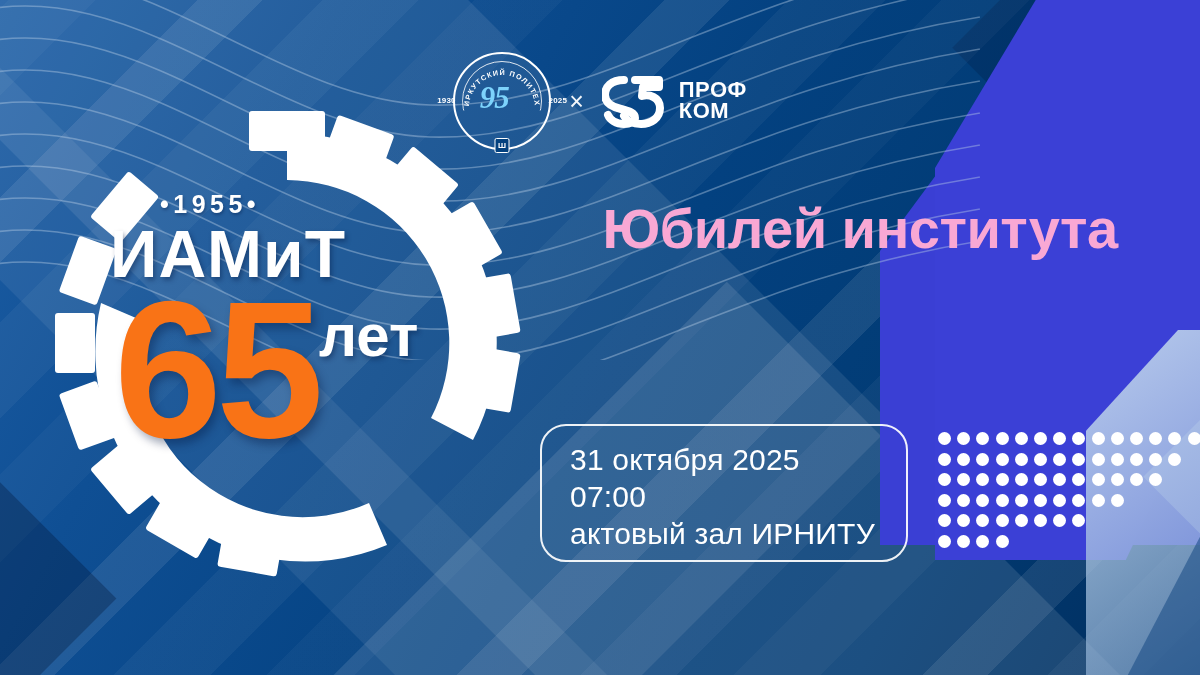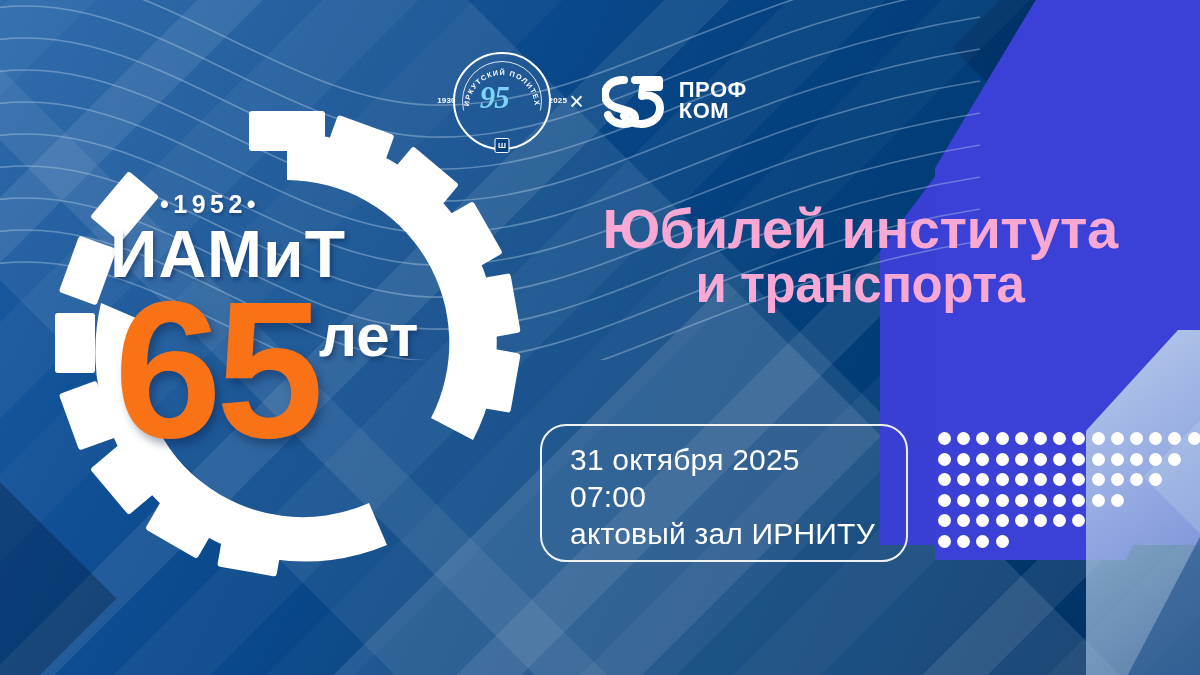--- a/index.html
+++ b/index.html
@@ -293,29 +293,28 @@
             </g>
           <g transform="rotate(290)">
               <rect x="-30" y="-232" width="60" height="40" rx="3"></rect>
             </g>
           <g transform="rotate(310)">
               <rect x="-30" y="-232" width="60" height="40" rx="3"></rect>
             </g>
         </g>
       </g>
     </svg>
-    <div class="year1961">•1952•</div>
+    <div class="year1961">•1955•</div>
     <div class="iamit">ИАМиТ</div>
     <div class="sixtyfive">65</div>
     <div class="let">лет</div>
   </div>
 
   <div class="headline">
     <div class="hl1">Юбилей института</div>
-    <div class="hl3">и транспорта</div>
   </div>
 
   <div class="infobox">
     <div>31 октября 2025</div>
     <div>07:00</div>
     <div>актовый зал ИРНИТУ</div>
   </div>
 
   <div class="dots" id="dotgrid">
       <span class="dot" style="left: 0px; top: 0px;"></span>

